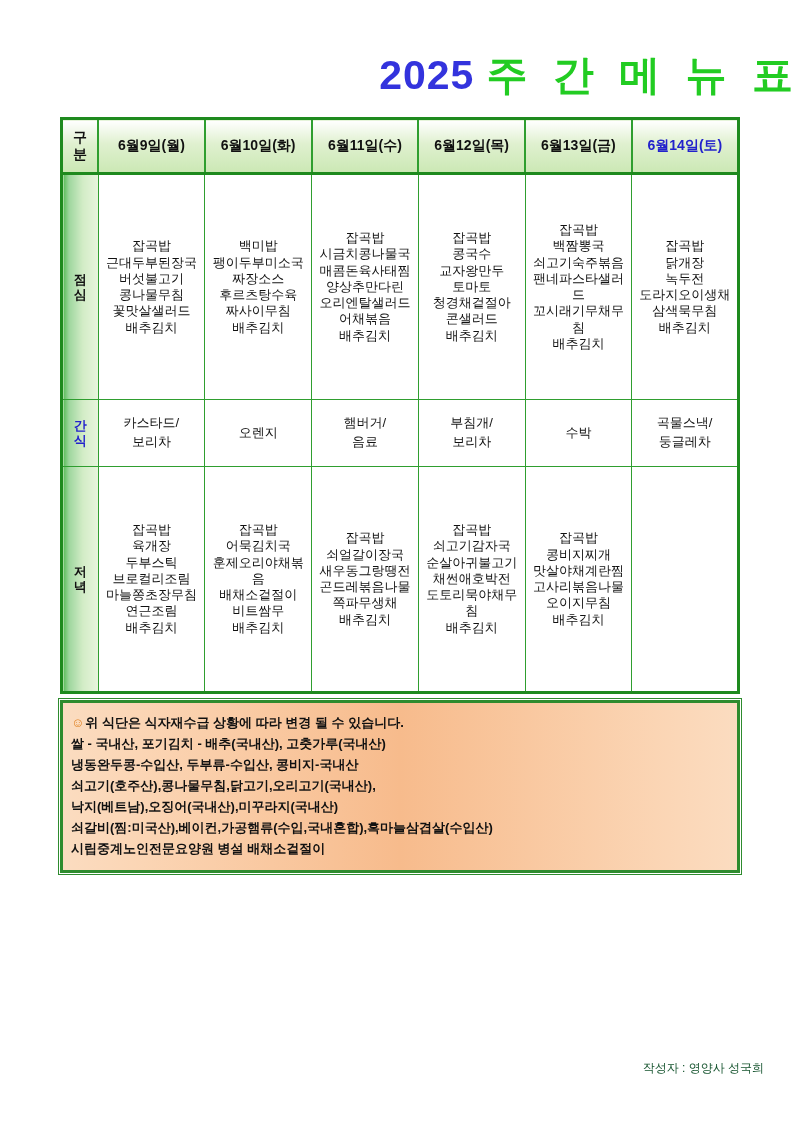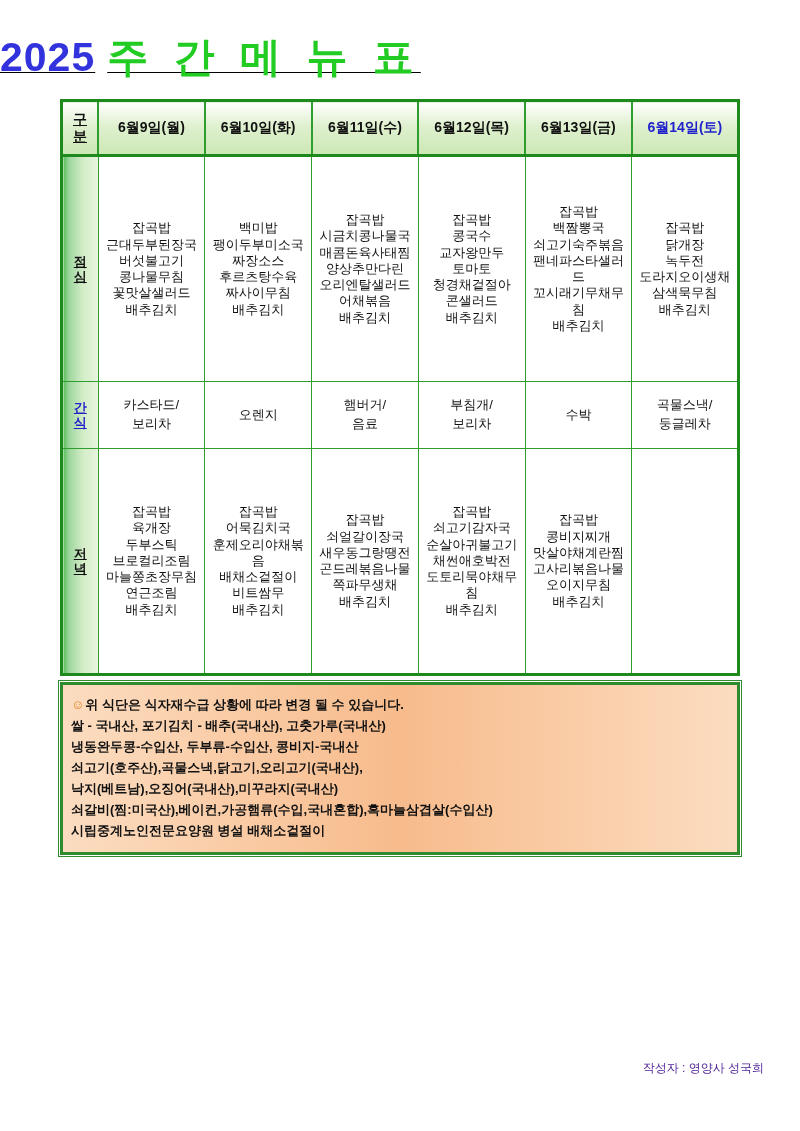--- a/index.html
+++ b/index.html
@@ -11,25 +11,24 @@
     width: 800px;
     height: 1131px;
     font-family: "Liberation Sans", "DejaVu Sans", sans-serif;
     color: #000000;
     position: relative;
     overflow: hidden;
   }
 
   
   .title-wrap {
-    text-align: left;
-    padding-top: 30px;
+    text-align: right;
+    padding-top: 48px;
     padding-bottom: 14px;
     white-space: nowrap;
-    text-decoration: underline;
   }
   .title-year {
     font-size: 41px;
     font-weight: bold;
     color: #3333dd;
     letter-spacing: 1px;
     text-shadow: 1px 1px 0 #ffffff, 2px 2px 1px rgba(255,255,255,0.9);
   }
   .title-main {
     font-size: 41px;
@@ -84,21 +83,20 @@
     border-bottom: 3px solid #1e8a1e;
     line-height: 1.18;
     letter-spacing: 0;
   }
   td.rowlabel .lbl {
     display: block;
     writing-mode: horizontal-tb;
     width: 14px;
     margin: 4px auto;
     word-break: break-all;
-    text-decoration: underline;
   }
   td.rowlabel.snack .lbl { color: #2222cc; }
 
   
   td.daycell {
     background: #ffffff;
     border-right: 2px solid #2f9e2f;
     border-bottom: 3px solid #1e8a1e;
     padding: 6px 2px;
   }
@@ -140,21 +138,21 @@
     font-size: 13px;
     margin-right: 1px;
   }
 
   
   .credit {
     position: absolute;
     right: 36px;
     top: 1060px;
     font-size: 12px;
-    color: #4c1d95;
+    color: #14532d;
     white-space: nowrap;
   }
 </style>
 </head>
 <body>
 
 <div class="title-wrap">
   <span class="title-year">2025</span><span class="title-main">주 간 메 뉴 표</span>
 </div>
 
@@ -307,19 +305,19 @@
           </td>
       </tr>
     </tbody>
   </table>
 </div>
 
 <div class="notice">
   <div class="line"><span class="smiley">☺</span><span>위 식단은 식자재수급 상황에 따라 변경 될 수 있습니다.</span></div>
   <div class="line">쌀 - 국내산,  포기김치 - 배추(국내산),  고춧가루(국내산)</div>
   <div class="line">냉동완두콩-수입산,  두부류-수입산,  콩비지-국내산</div>
-  <div class="line">쇠고기(호주산),곡물스낵,닭고기,오리고기(국내산),</div>
+  <div class="line">쇠고기(호주산),콩나물무침,닭고기,오리고기(국내산),</div>
   <div class="line">낙지(베트남),오징어(국내산),미꾸라지(국내산)</div>
   <div class="line">쇠갈비(찜:미국산),베이컨,가공햄류(수입,국내혼합),흑마늘삼겹살(수입산)</div>
   <div class="line">시립중계노인전문요양원 병설 배채소겉절이</div>
 </div>
 
 <div class="credit">작성자 : 영양사 성국희</div>
 
 </body></html>

